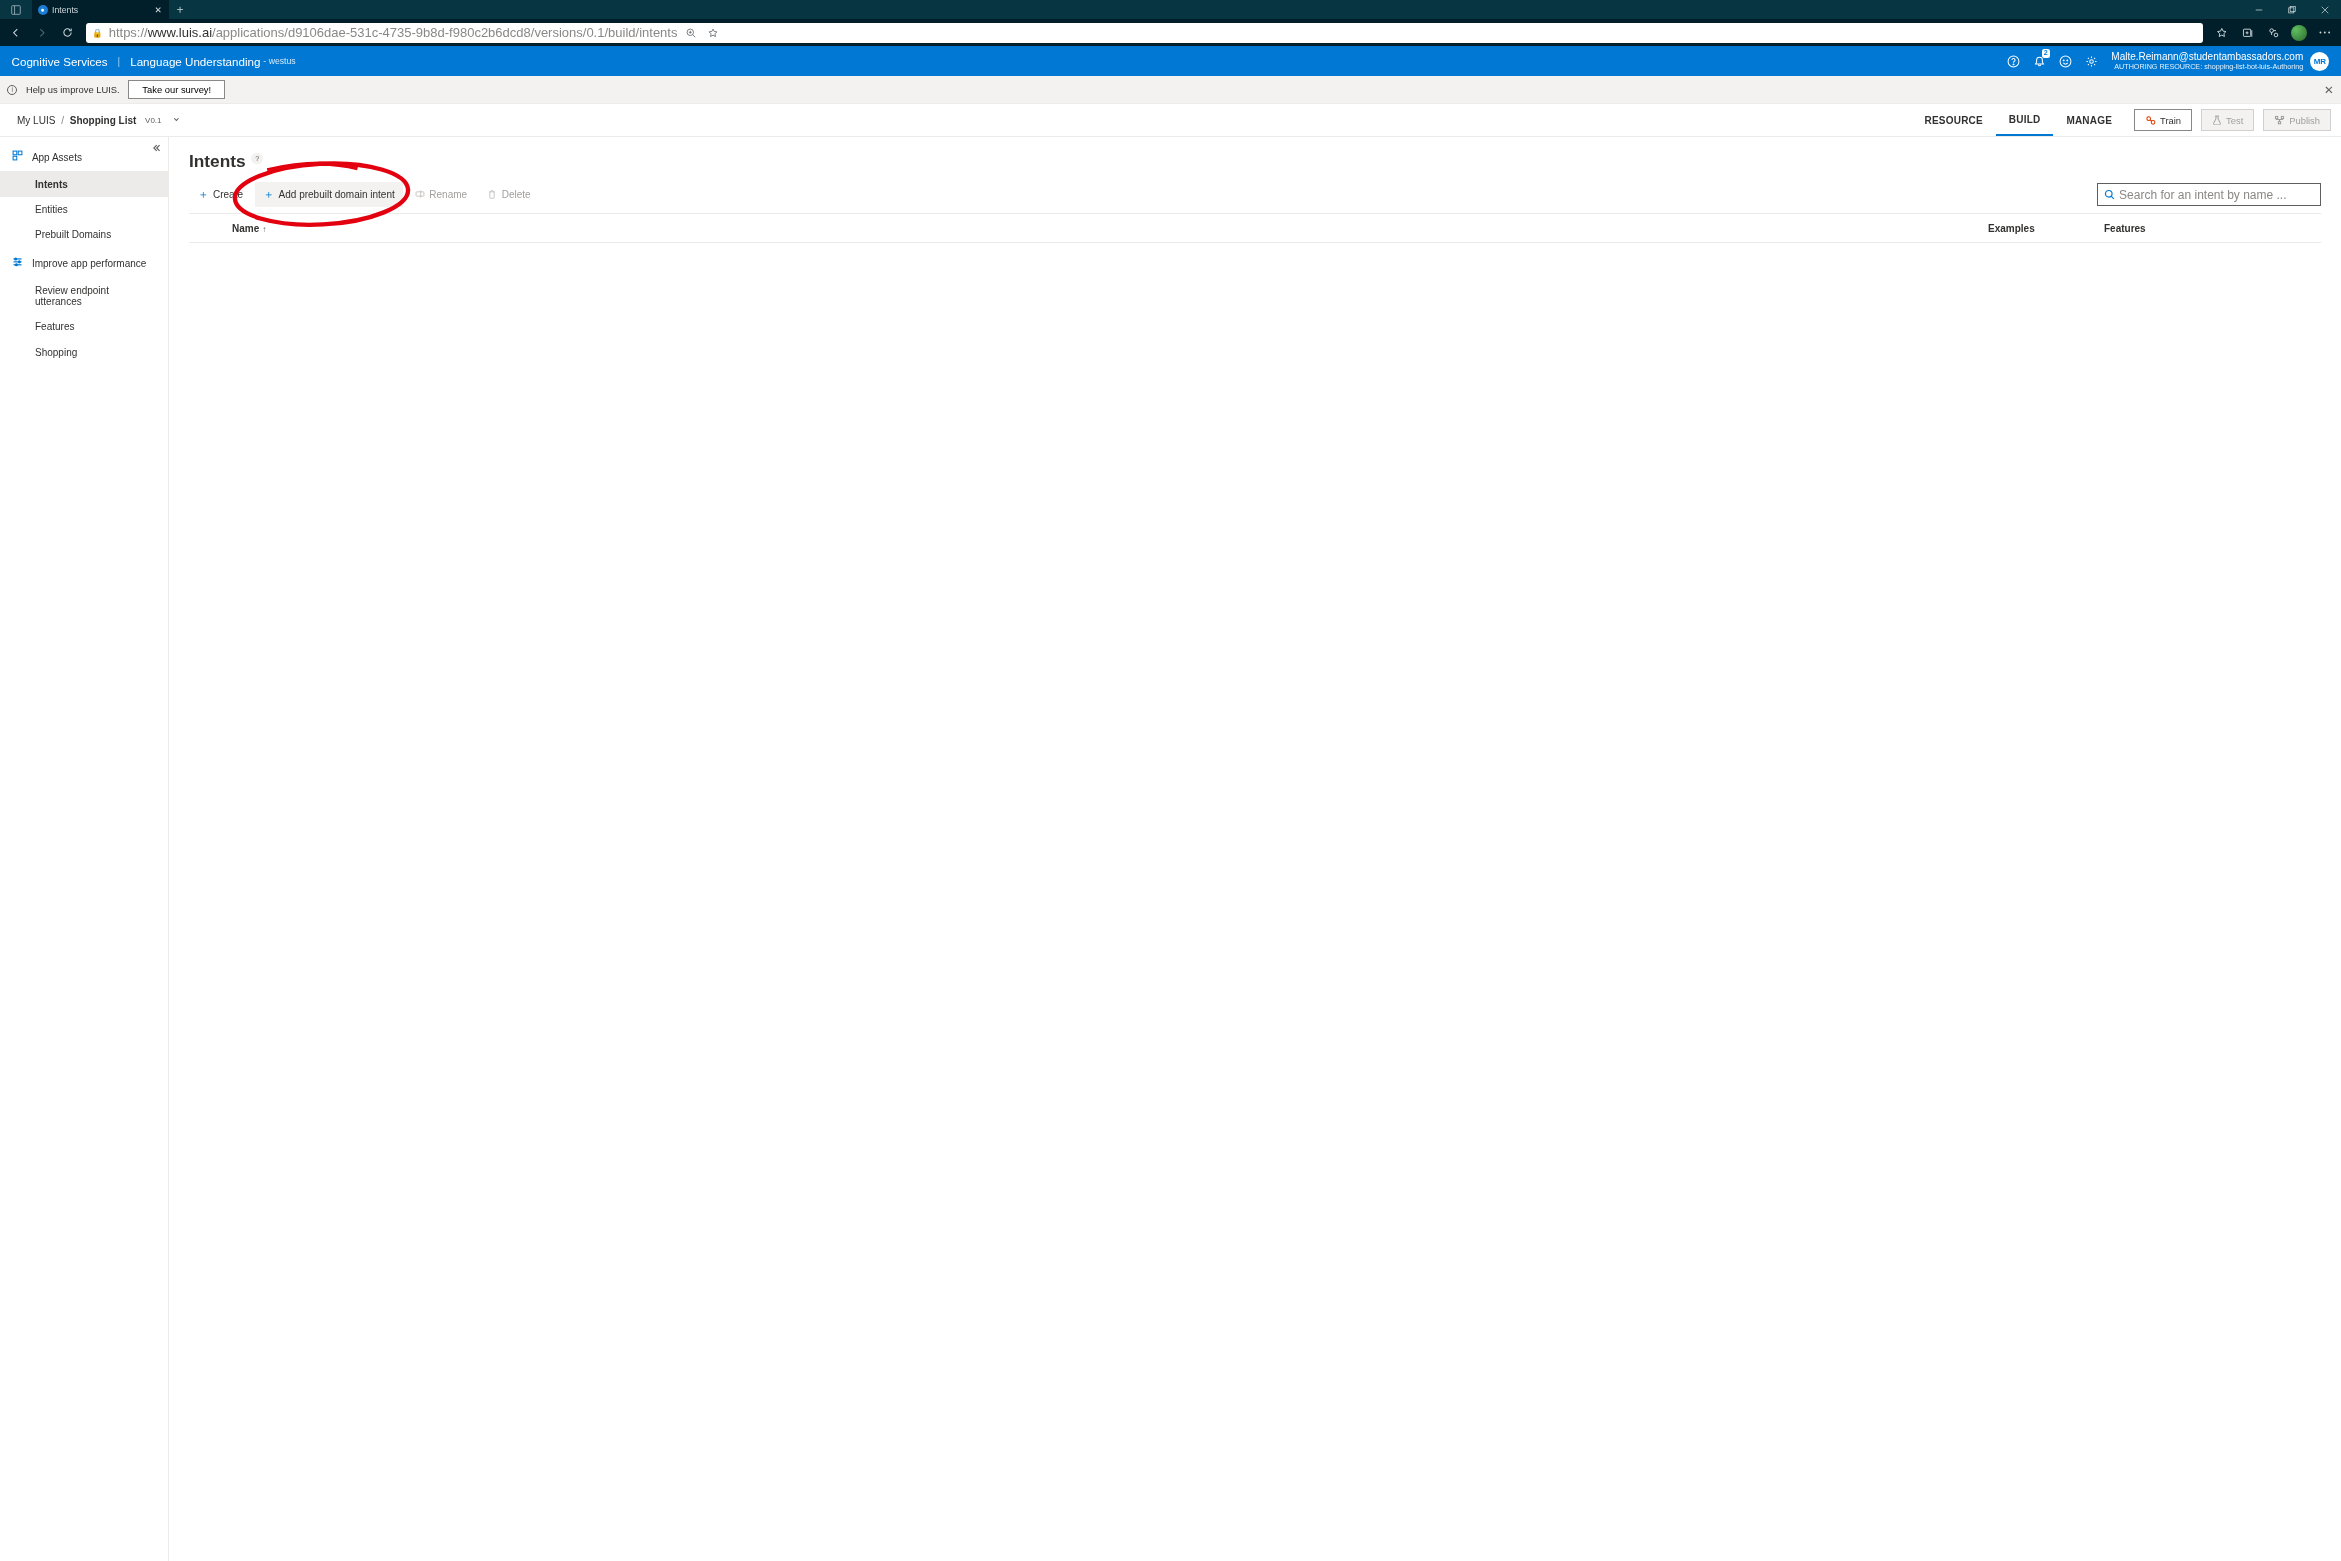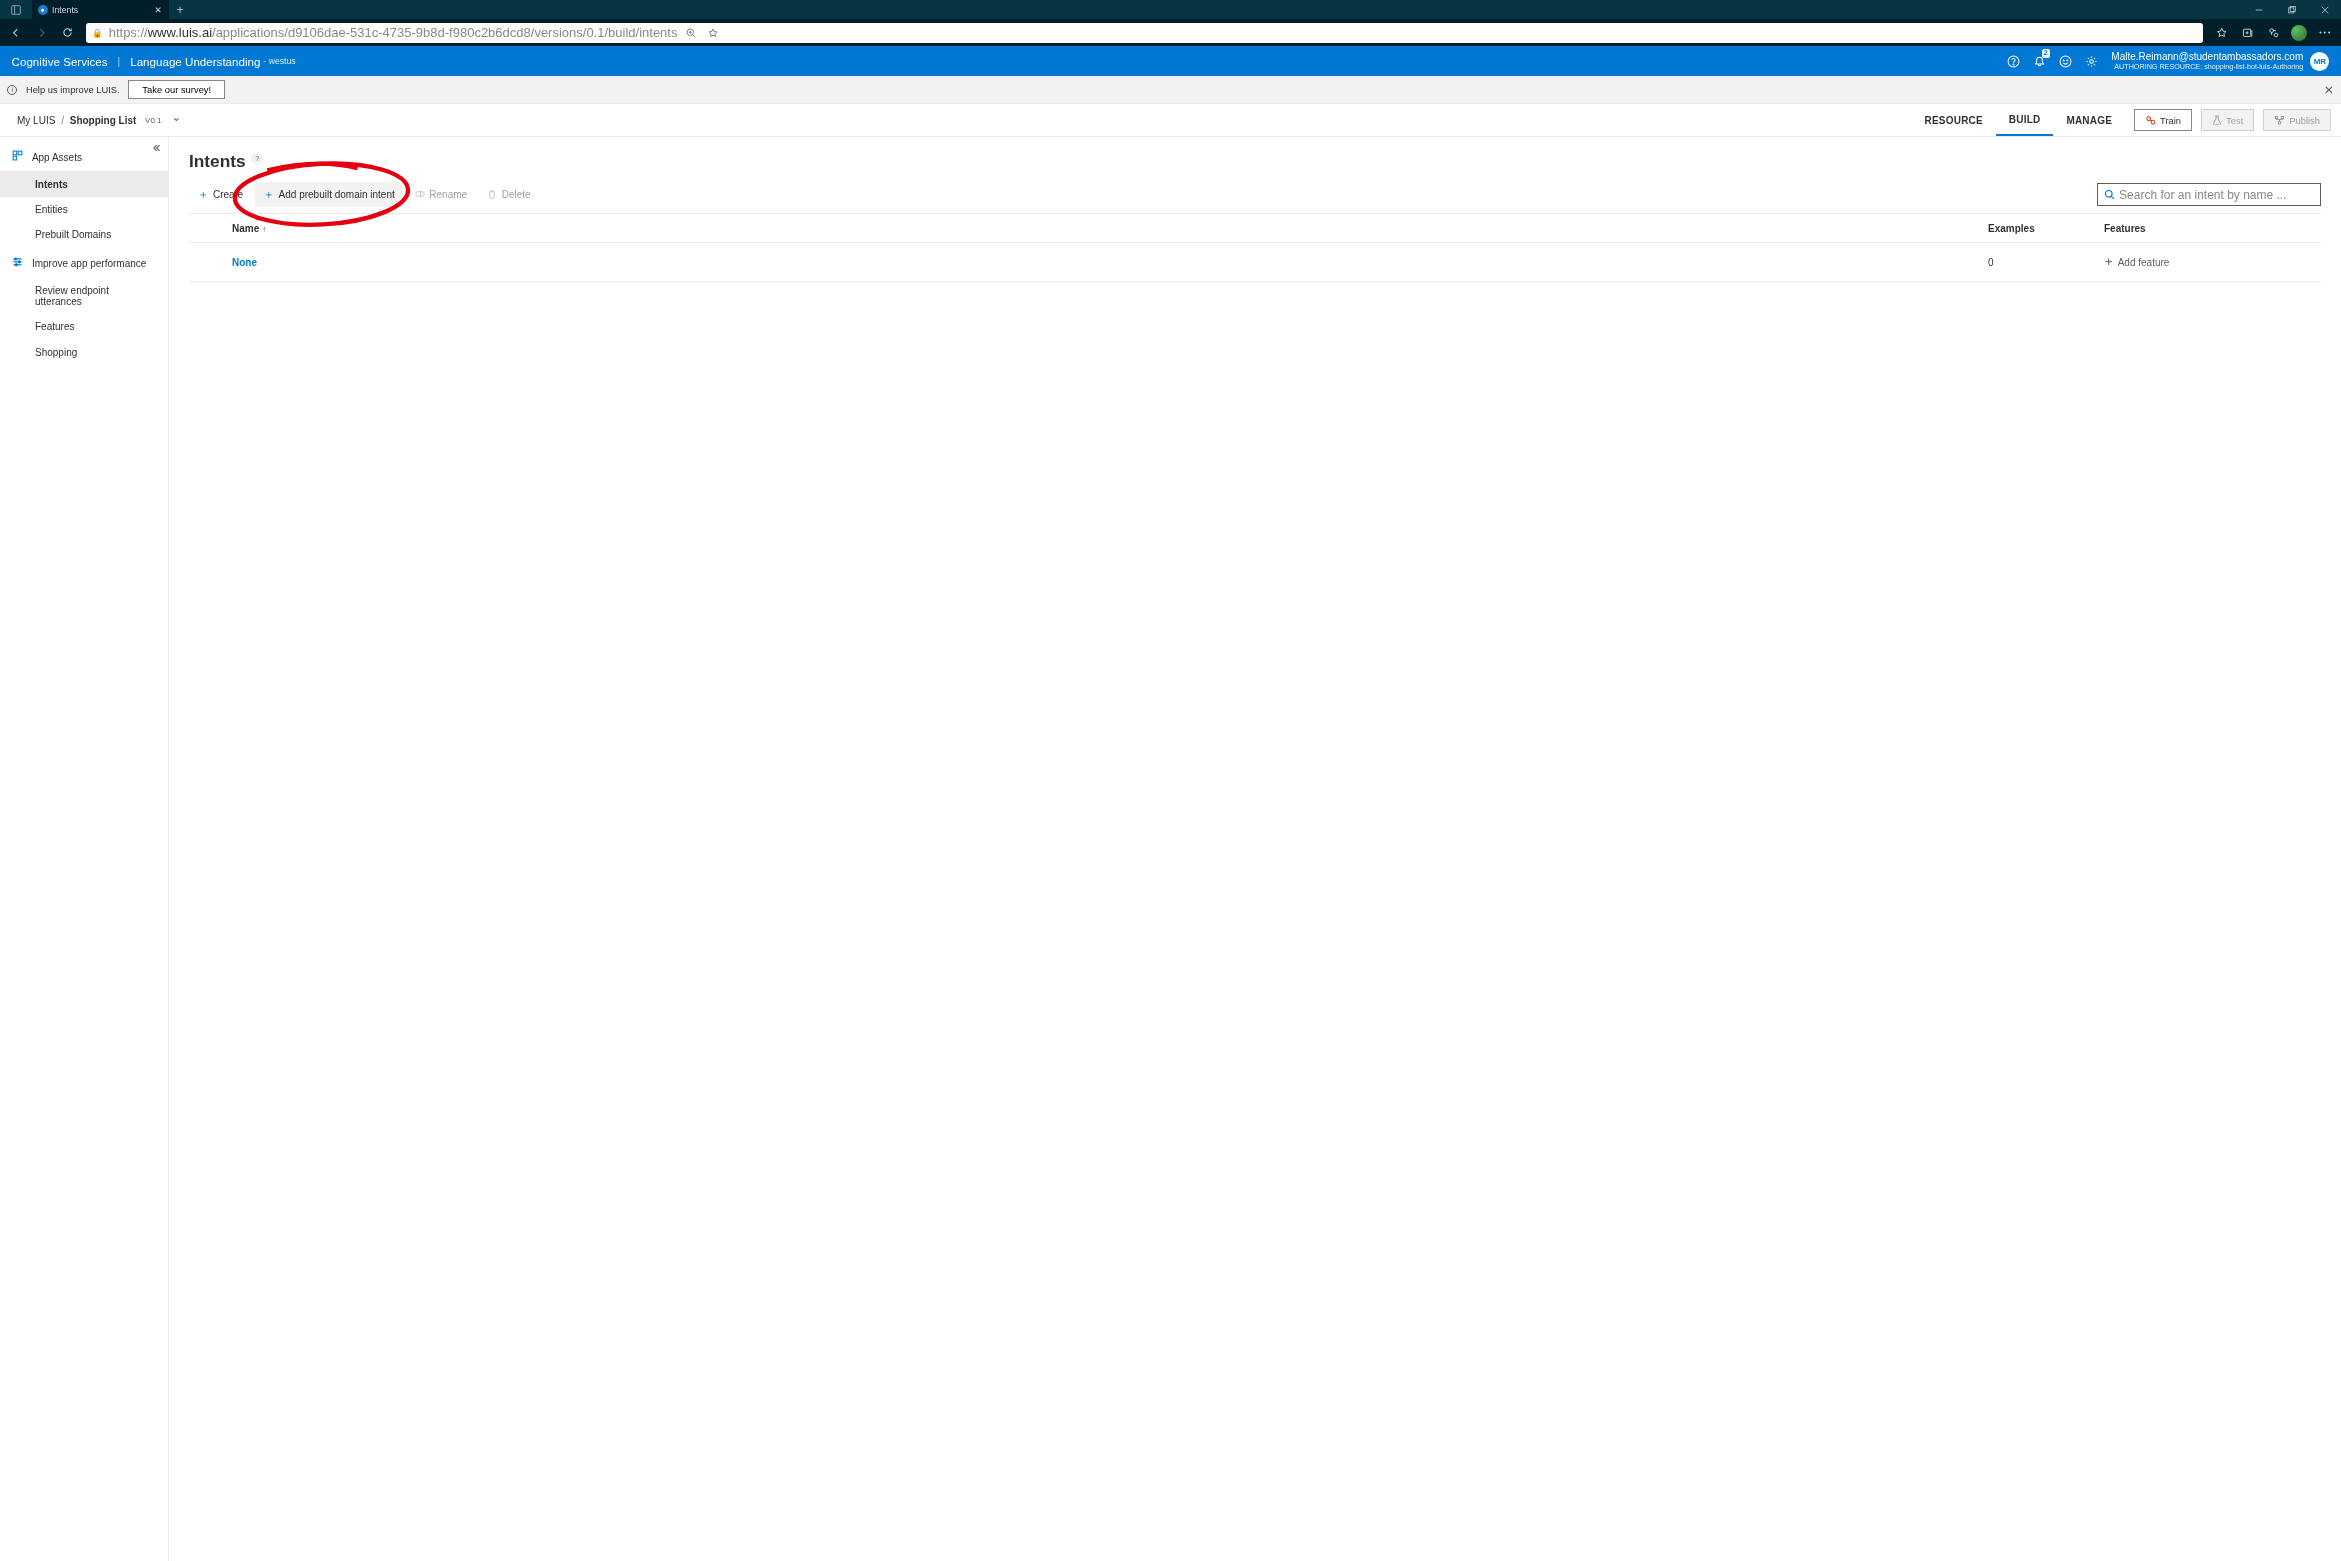--- a/index.html
+++ b/index.html
@@ -385,28 +385,16 @@
       </div>
     </div>
 
     <div class="tbl">
       <div class="thead">
         <span></span>
         <span><span>Name</span><span class="sort">↑</span></span>
         <span>Examples</span>
         <span>Features</span>
       </div>
-      <div class="trow">
-        <span></span>
-        <span class="link">None</span>
-        <span>0</span>
-        <span class="addfeat">
-          <svg width="9.4" height="9.4" fill="none" stroke="currentColor" stroke-width="1.4" viewBox="0 0 13 13">
-              <line x1="6.5" y1="2" x2="6.5" y2="11"></line>
-              <line x1="2" y1="6.5" x2="11" y2="6.5"></line>
-            </svg>
-          <span>Add feature</span>
-        </span>
-      </div>
     </div>
   </div>
 </div>
 
 
 </body></html>

